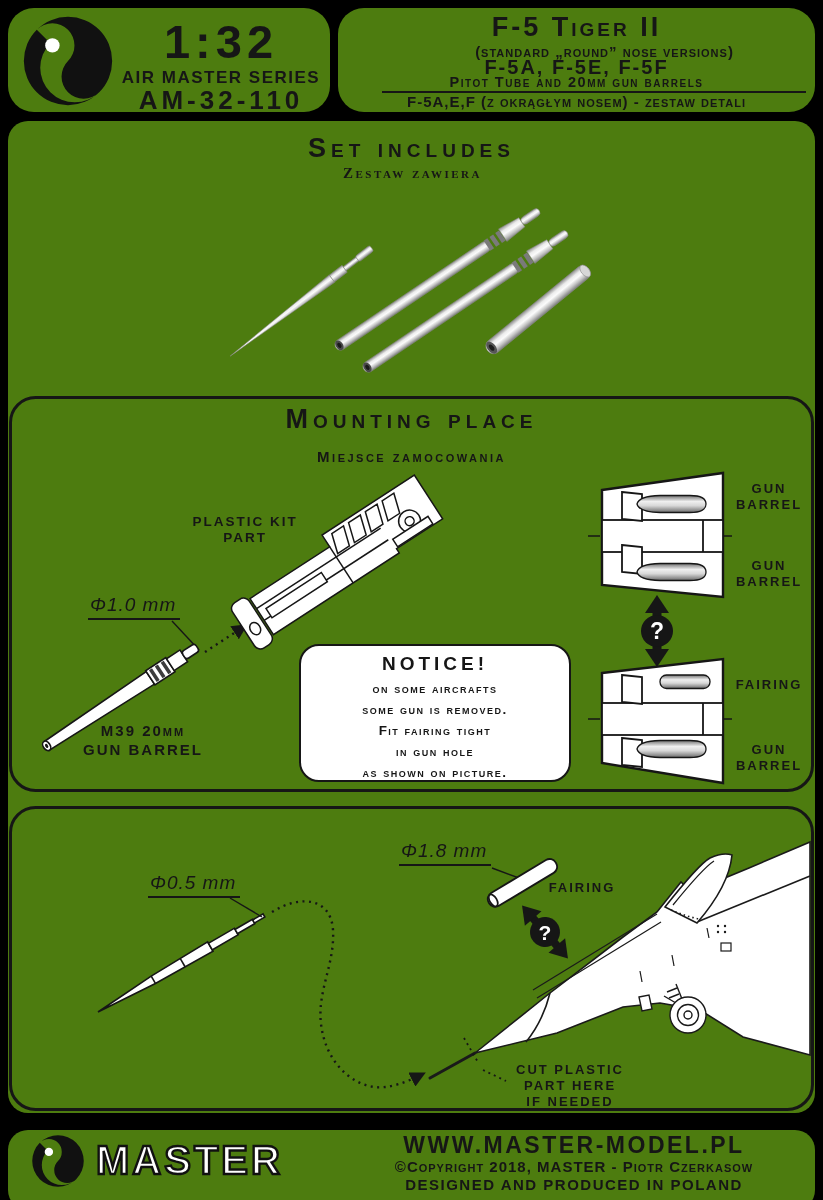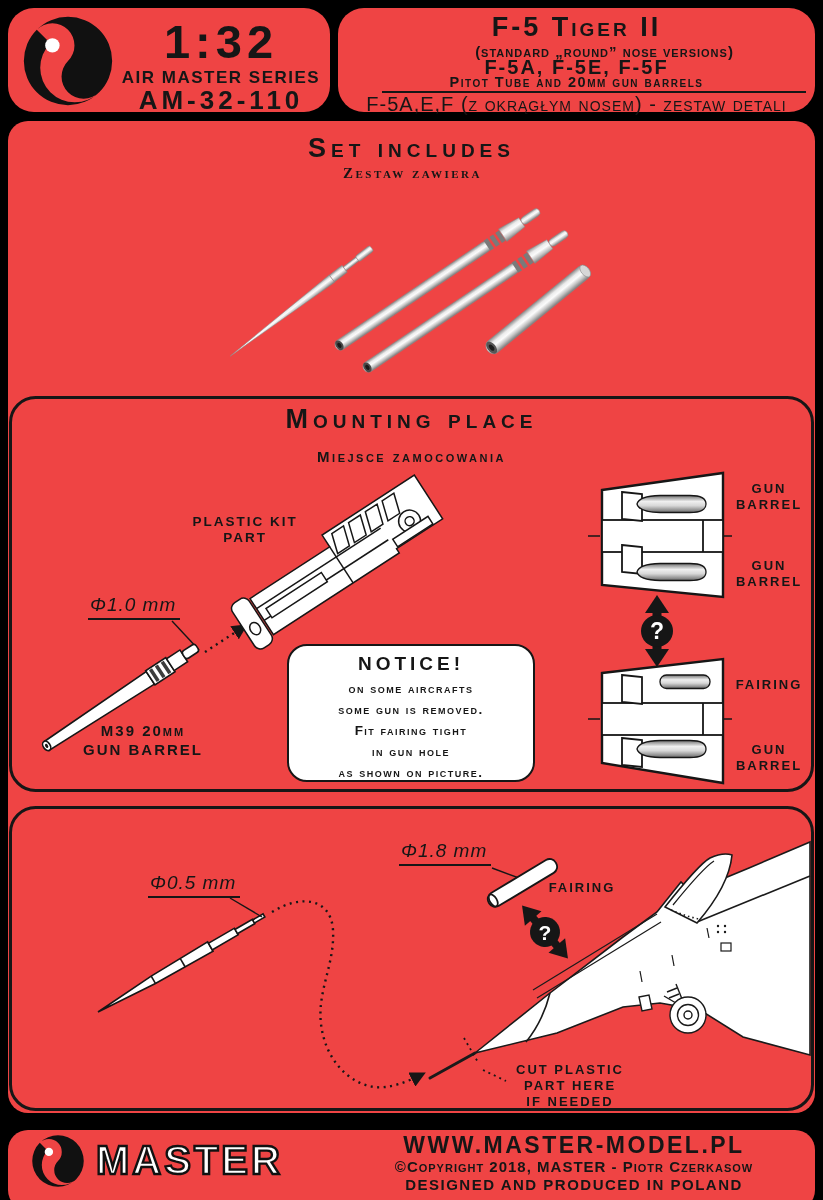--- a/index.html
+++ b/index.html
@@ -1,18 +1,18 @@
 <!DOCTYPE html>
 <html><head>
 <meta charset="utf-8">
 <style>
   html,body{margin:0;padding:0;background:#000;}
   #page{position:relative;width:823px;height:1200px;background:#000;overflow:hidden;
         font-family:"Liberation Sans",sans-serif;color:#161616;}
-  .panel{position:absolute;background:#ef4444;}
+  .panel{position:absolute;background:#4d7c0f;}
   .abs{position:absolute;}
   .ctr{text-align:center;}
   .sc{font-variant:small-caps;}
   svg{display:block;}
   .h1{font-weight:700;font-variant:small-caps;letter-spacing:5px;font-size:27px;text-align:center;}
   .h2{font-weight:700;font-variant:small-caps;letter-spacing:2.5px;font-size:15px;text-align:center;}
   .lbl{font-weight:700;letter-spacing:2px;font-size:13px;line-height:16px;text-align:center;}
   .dia{font-style:italic;font-weight:400;font-size:19px;letter-spacing:1px;
        border-bottom:2px solid #161616;padding:0 4px 2px 2px;}
   #notice{position:absolute;border:2.5px solid #161616;border-radius:20px;background:#fff;
@@ -42,21 +42,21 @@
       <div style="font-size:26px;font-weight:700;letter-spacing:4px;line-height:27px;">AM-32-110</div>
     </div>
   </div>
 
   <div class="panel" id="hdr-right" style="left:338px;top:8px;width:477px;height:104px;border-radius:26px;">
     <div class="abs ctr sc" style="left:0;top:4px;width:100%;font-size:27px;font-weight:700;letter-spacing:3px;">F-5 Tiger II</div>
     <div class="abs ctr sc" style="left:0;top:35px;width:100%;font-size:15px;font-weight:700;letter-spacing:1px;padding-left:28px;">(standard „round” nose versions)</div>
     <div class="abs ctr sc" style="left:0;top:48px;width:100%;font-size:20px;font-weight:700;letter-spacing:2px;">F-5A, F-5E, F-5F</div>
     <div class="abs ctr sc" style="left:0;top:66px;width:100%;font-size:14.5px;font-weight:700;letter-spacing:1.5px;">Pitot Tube and 20mm gun barrels</div>
     <div class="abs" style="left:44px;top:83px;width:424px;height:0;border-top:2px solid #161616;"></div>
-    <div class="abs ctr sc" style="left:0;top:85px;width:100%;font-size:20px;font-weight:400;letter-spacing:1px;">F-5A,E,F (z okrągłym nosem) - zestaw detali</div>
+    <div class="abs ctr sc" style="left:0;top:85px;width:100%;font-size:15px;font-weight:700;letter-spacing:1px;">F-5A,E,F (z okrągłym nosem) - zestaw detali</div>
   </div>
 
   <div class="panel" id="main" style="left:8px;top:121px;width:807px;height:992px;border-radius:20px;">
 
     <div class="abs" id="sec1" style="left:0;top:0;width:807px;height:275px;">
       <div class="h1 abs" style="left:0;top:12px;width:100%;">Set includes</div>
       <div class="h2 abs" style="left:1px;top:44px;width:100%;font-family:Liberation Serif, serif;">Zestaw zawiera</div>
 
       <svg class="abs" style="left:0;top:64px;" width="807" height="211" viewBox="0 0 807 211">
         <defs>
@@ -203,21 +203,21 @@
         <div>PART</div>
       </div>
 
       <div class="dia abs" style="left:79px;top:198px;">Φ1.0 mm</div>
 
       <div class="lbl abs" style="left:44px;top:325px;width:180px;font-size:15px;line-height:19px;">
         <div class="sc">M39 20mm</div>
         <div>GUN BARREL</div>
       </div>
 
-      <div id="notice" style="left:278px;top:248px;width:248px;height:138px;">
+      <div id="notice" style="left:290px;top:248px;width:272px;height:138px;">
         <div class="nt">NOTICE!</div>
         <div class="nl">on some aircrafts</div>
         <div class="nl">some gun is removed.</div>
         <div class="nl">Fit fairing tight</div>
         <div class="nl">in gun hole</div>
         <div class="nl">as shown on picture.</div>
       </div>
 
       <div class="lbl abs" style="left:715px;top:85px;width:90px;">
         <div>GUN</div>

